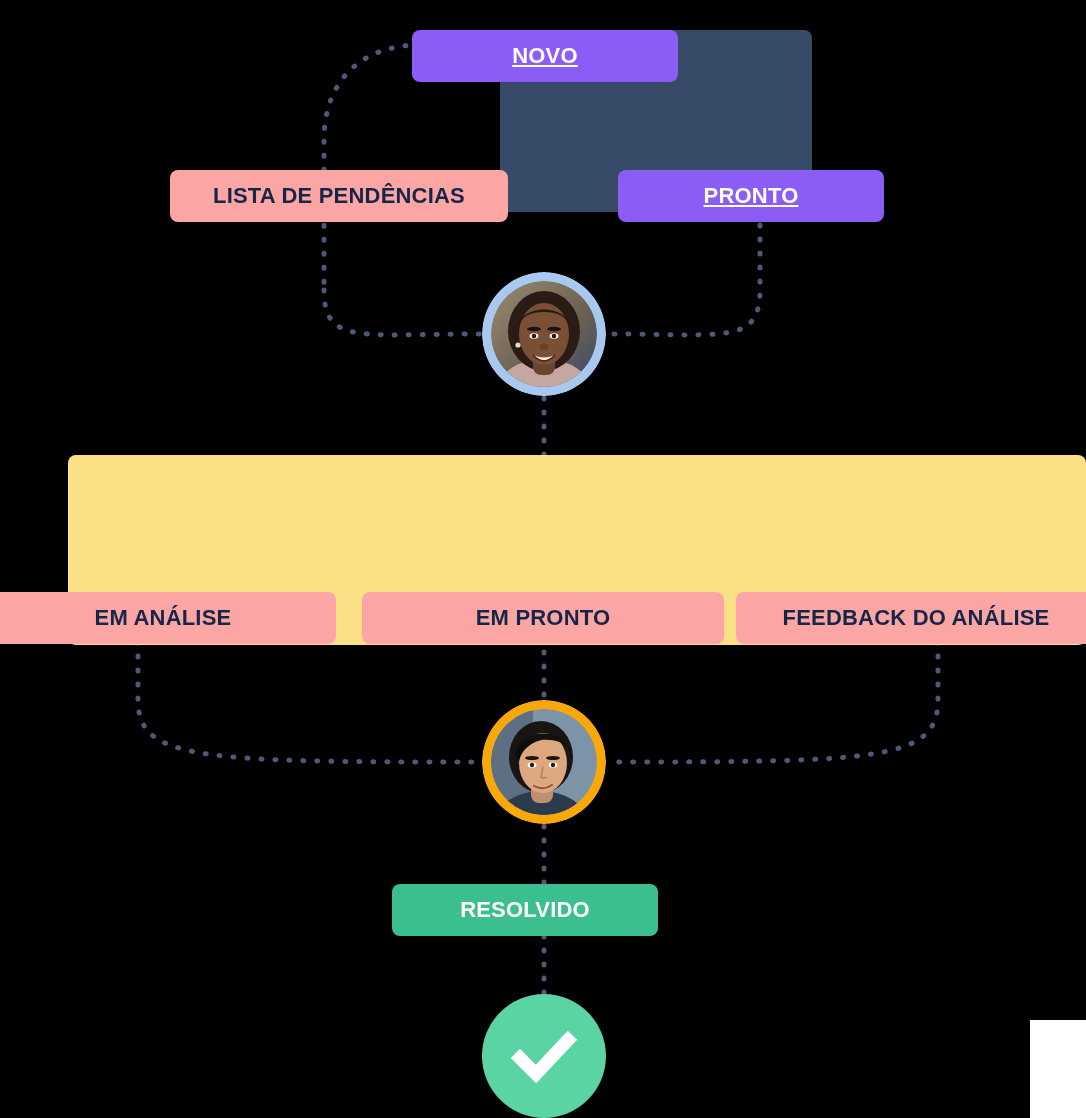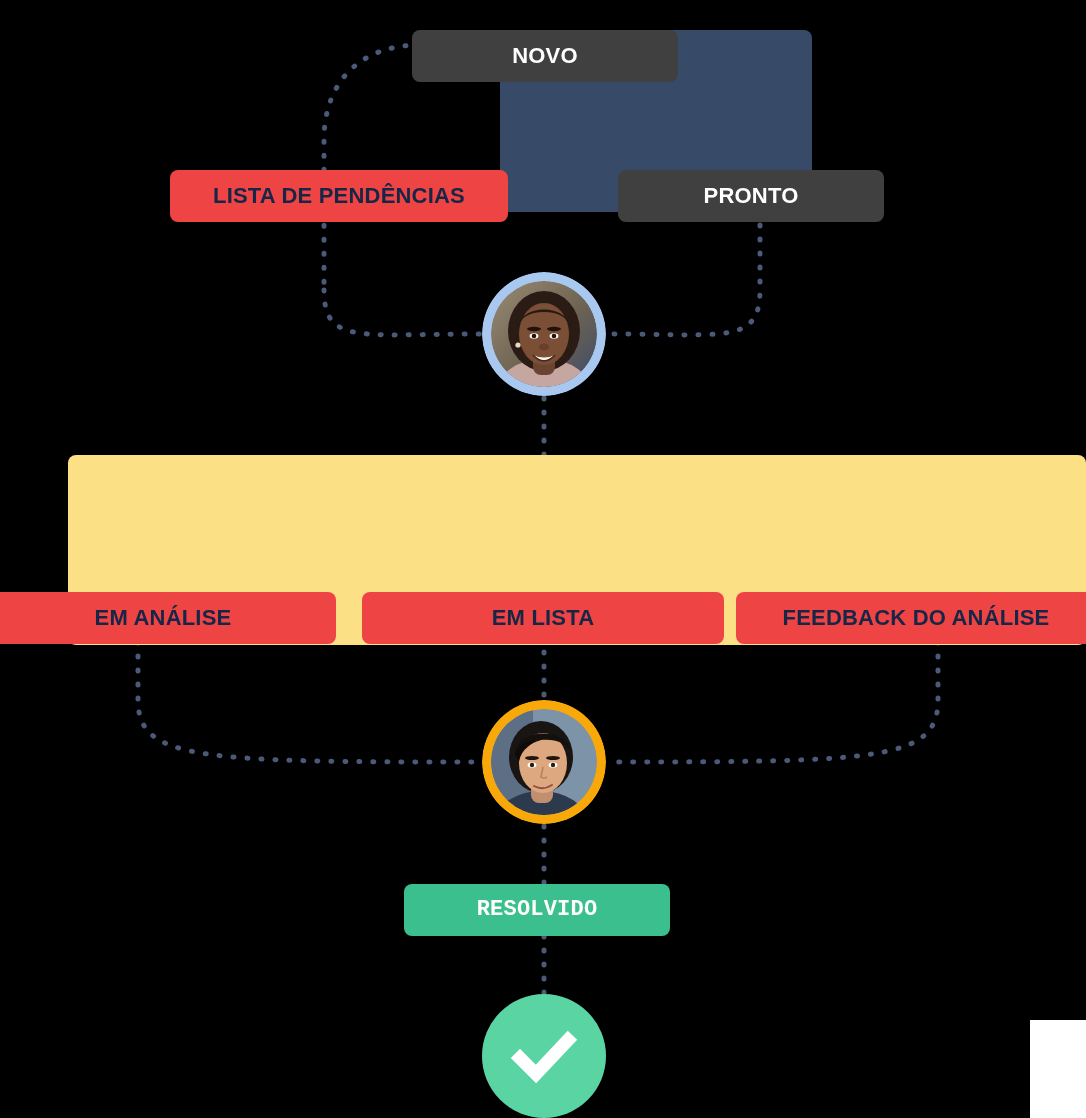--- a/index.html
+++ b/index.html
@@ -22,22 +22,22 @@
     position: absolute;
     display: flex;
     align-items: center;
     justify-content: center;
     border-radius: 8px;
     font-weight: bold;
     letter-spacing: 0.2px;
     white-space: nowrap;
     line-height: 1;
   }
-  .badge-dark  { background: #404040; color: #ffffff; }
-  .badge-yellow{ background: #ef4444; color: #152647; }
+  .badge-dark  { background: #8b5cf6; color: #ffffff; text-decoration: underline; }
+  .badge-yellow{ background: #fca5a5; color: #152647; }
   .badge-green { background: #3cbf8f; color: #ffffff; }
 
   
   .block {
     position: absolute;
     border-radius: 8px;
   }
   .block-dark   { background: #374a68; }
   .block-yellow { background: #fbe086; }
 
@@ -168,21 +168,21 @@
   </div>
 
   <div class="block block-yellow" style="left:68px; top:455px; width:1018px; height:190px;"></div>
 
 
   <div class="badge badge-yellow" style="left:-10px; top:592px; width:346px; height:52px; font-size:22px;">
     <span>EM ANÁLISE</span>
   </div>
 
   <div class="badge badge-yellow" style="left:362px; top:592px; width:362px; height:52px; font-size:22px;">
-    <span>EM LISTA</span>
+    <span>EM PRONTO</span>
   </div>
 
   <div class="badge badge-yellow" style="left:736px; top:592px; width:360px; height:52px; font-size:22px;">
     <span>FEEDBACK DO ANÁLISE</span>
   </div>
 
   <div class="avatar" style="left:482px; top:700px; width:124px; height:124px;">
     <div class="ring" style="background:#f9a80a;"></div>
     <div class="photo" style="left:9px; top:9px; width:106px; height:106px;">
       <svg width="106" height="106" viewBox="0 0 106 106">
@@ -215,21 +215,21 @@
           <circle cx="62" cy="56" r="2.2" fill="#2d1d10"></circle>
 
           <path d="M 52 58 L 50 68 Q 53 70 56 68" fill="none" stroke="#b8805c" stroke-width="1.6"></path>
 
           <path d="M 43 77 Q 52 82 61 76" fill="none" stroke="#8c5440" stroke-width="2" stroke-linecap="round"></path>
         </g>
       </svg>
     </div>
   </div>
 
-  <div class="badge badge-green" style="left:404px; top:884px; width:266px; height:52px; font-size:22px;font-family:Liberation Mono, monospace;">
+  <div class="badge badge-green" style="left:392px; top:884px; width:266px; height:52px; font-size:22px;">
     <span>RESOLVIDO</span>
   </div>
 
   <div class="success-circle" style="left:482px; top:994px; width:124px; height:124px;">
     <svg width="76" height="76" viewBox="0 0 76 76">
       <path d="M 14 40 L 30 56 L 62 22" fill="none" stroke="#ffffff" stroke-width="13" stroke-linecap="square" stroke-linejoin="miter"></path>
     </svg>
   </div>
 
   <div class="corner-patch" style="left:1030px; top:1020px; width:56px; height:98px;"></div>

